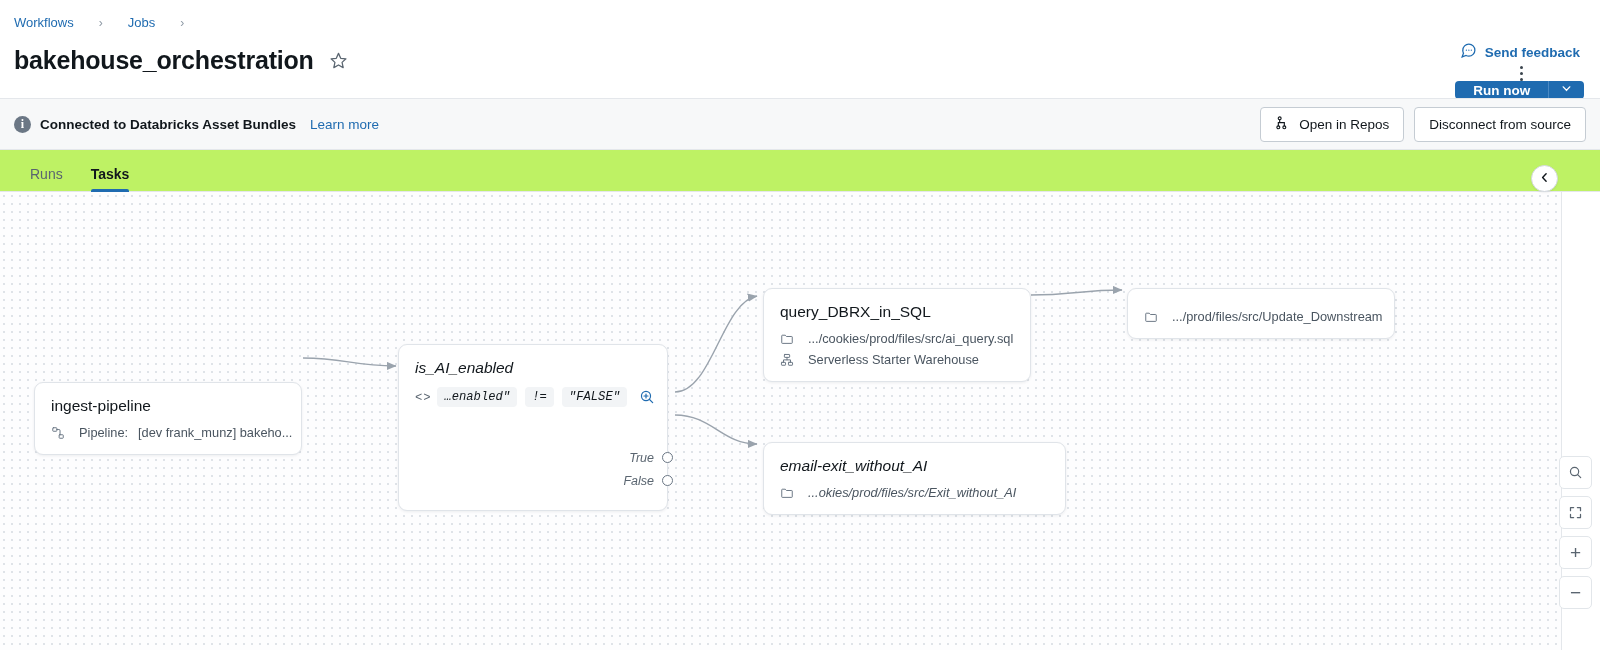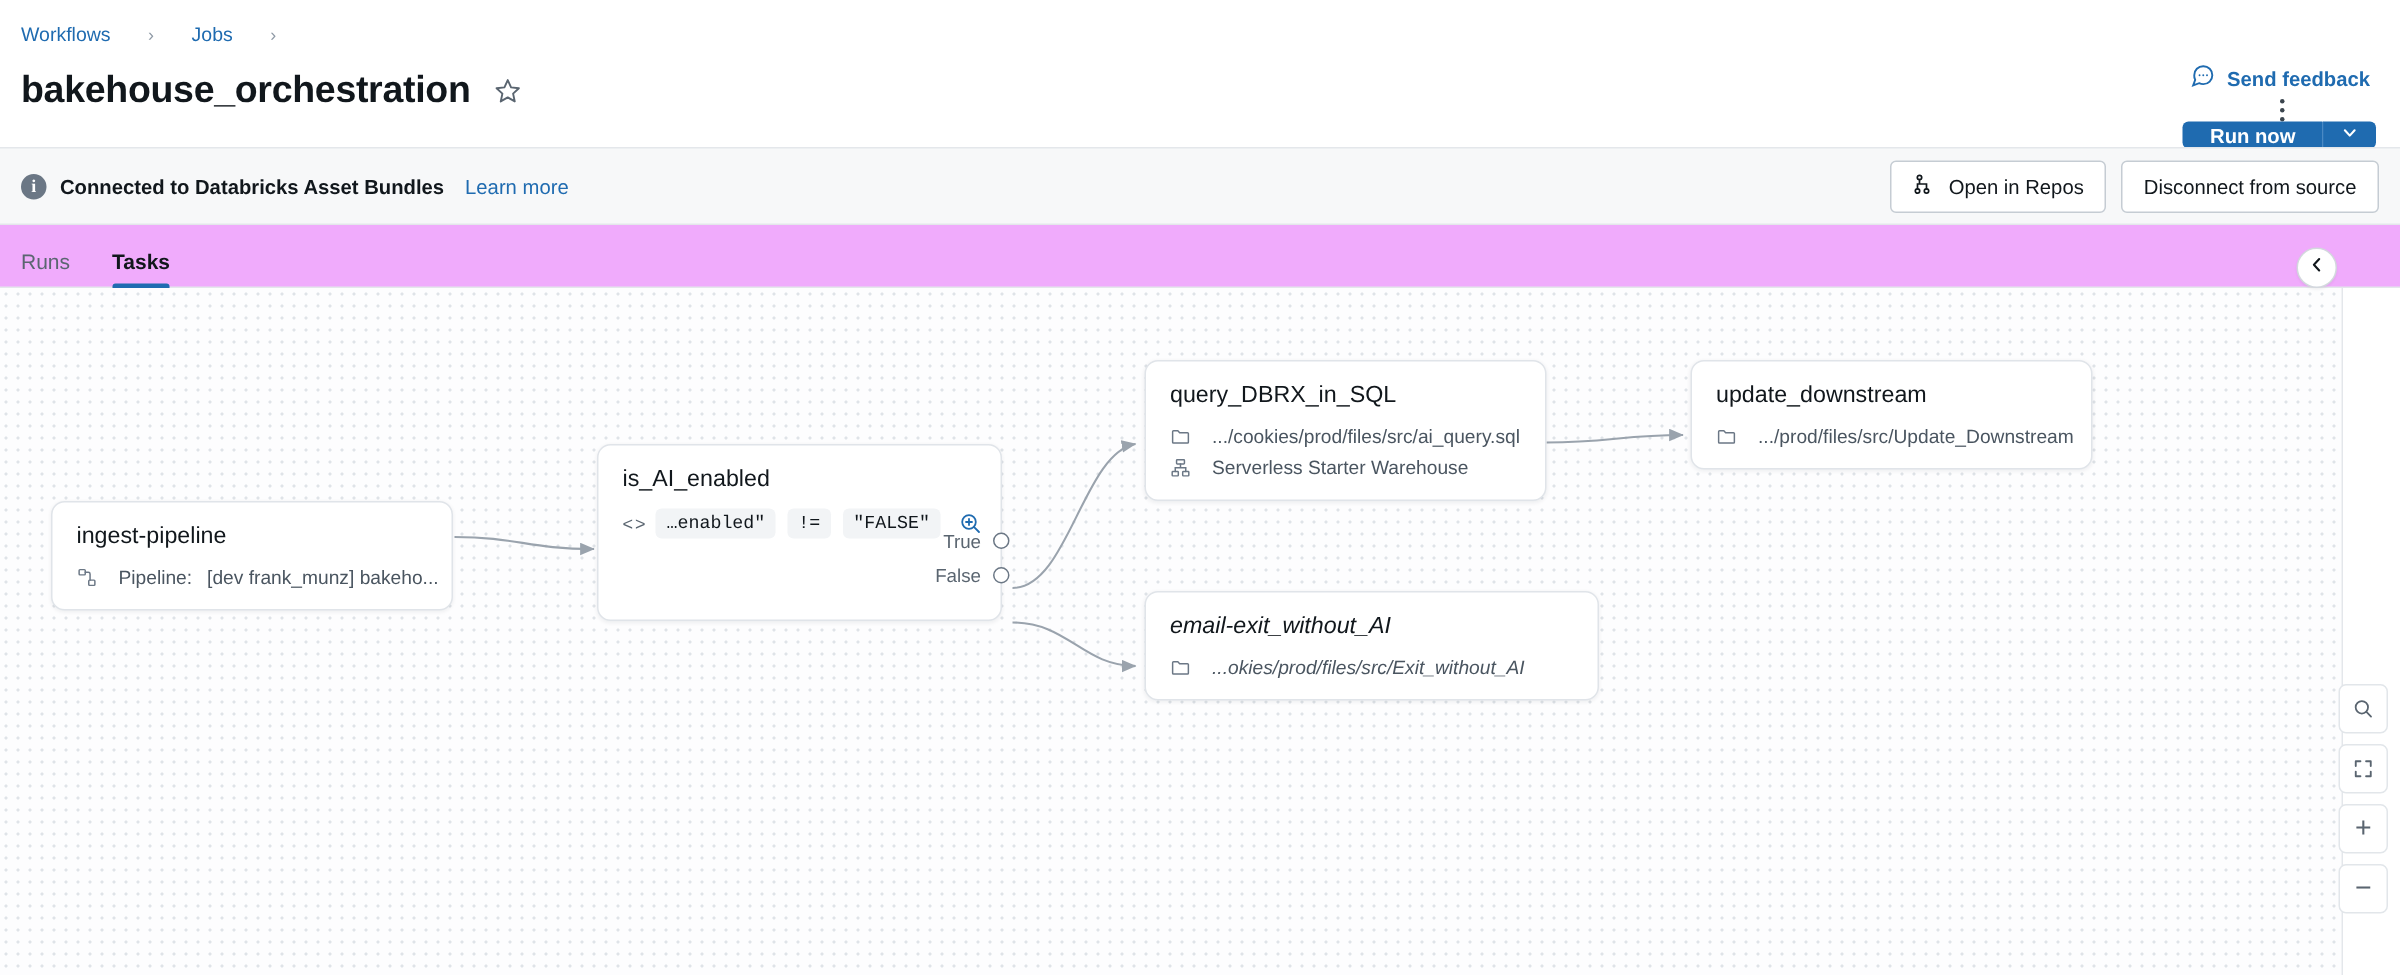--- a/index.html
+++ b/index.html
@@ -83,22 +83,22 @@
   }
   .ghost-btn {
     height: 35px; background: #fff; border: 1px solid #c5ccd3; border-radius: 4px;
     font-size: 13.5px; color: #11171c; padding: 0 14px; cursor: pointer;
     display: flex; align-items: center; gap: 8px; white-space: nowrap;
   }
 
   
   .tabs {
     position: absolute; left: 0; top: 150px; width: 1600px; height: 42px;
-    display: flex; align-items: flex-end; padding-left: 14px; gap: 28px;
-    border-bottom: 1px solid #e4e7eb; background: #f0abfc;
+    display: flex; align-items: flex-end; padding-left: 30px; gap: 28px;
+    border-bottom: 1px solid #e4e7eb; background: #bef264;
   }
   .tab {
     font-size: 14px; padding-bottom: 9px; cursor: pointer; position: relative;
     color: #5a6570;
   }
   .tab.active { color: #11171c; font-weight: bold; }
   .tab.active::after {
     content: ''; position: absolute; left: 0; right: 0; bottom: -1px;
     height: 3px; background: #1f6bb0; border-radius: 2px 2px 0 0;
   }
@@ -121,33 +121,33 @@
     display: flex; align-items: center; justify-content: center; cursor: pointer;
     z-index: 20; box-shadow: 0 1px 2px rgba(0,0,0,.06);
   }
 
   .edges { position: absolute; left: 0; top: 0; width: 1561px; height: 458px; }
 
   
   .node {
     position: absolute; background: #fff; border: 1px solid #e0e4e9;
     border-radius: 9px; box-shadow: 0 1px 3px rgba(16,24,40,.07);
-    padding: 14px 16px 14px 16px; cursor: pointer;
+    padding: 14px 16px 14px 16px; cursor: pointer; margin-top: 48px;
   }
   .node-title {
     font-size: 15.5px; color: #11171c; margin-bottom: 10px; white-space: nowrap;
   }
   .node-row {
     display: flex; align-items: center; gap: 14px; margin-top: 6px;
     font-size: 12.8px; color: #4a5560; white-space: nowrap;
   }
   .node-row .ico { flex: 0 0 auto; display: flex; align-items: center; }
 
   
-  #node-condition { width: 270px; height: 118px; padding: 14px 16px; }
+  #node-condition { width: 270px; height: 167px; padding: 14px 16px; font-style: italic; }
   .cond-row { display: flex; align-items: center; gap: 8px; margin-top: 2px; }
   .chev-ico { color: #5a6570; font-size: 12px; letter-spacing: -1px; flex: 0 0 auto; }
   .cond-chip {
     background: #f2f4f6; border-radius: 4px; padding: 3px 7px;
     font-family: "Liberation Mono", monospace; font-size: 12.2px; color: #11171c;
     white-space: nowrap;
   }
   .cond-zoom { margin-left: 4px; cursor: pointer; display: flex; align-items: center; }
   .ports { position: absolute; right: 0; bottom: 18px; }
   .port-row {
@@ -335,21 +335,20 @@
             <rect x="2.5" y="16" width="7" height="5" rx="0.8"></rect>
             <rect x="14.5" y="16" width="7" height="5" rx="0.8"></rect>
             <path d="M12 7.5v4.3M6 16v-4.2h12V16"></path>
           </svg>
         </span>
         <span>Serverless Starter Warehouse</span>
       </div>
     </div>
 
     <div class="node" id="node-update" style="left:1127px; top:48px; width:268px;">
-      <div class="node-title">update_downstream</div>
       <div class="node-row">
         <span class="ico">
           <svg width="14" height="14" viewBox="0 0 24 24" fill="none" stroke="#6b7785" stroke-width="1.7" stroke-linejoin="round">
             <path d="M3 6.5a1 1 0 0 1 1-1h5l2 2.2h9a1 1 0 0 1 1 1v9.8a1 1 0 0 1-1 1H4a1 1 0 0 1-1-1z"></path>
           </svg>
         </span>
         <span>.../prod/files/src/Update_Downstream</span>
       </div>
     </div>
 

